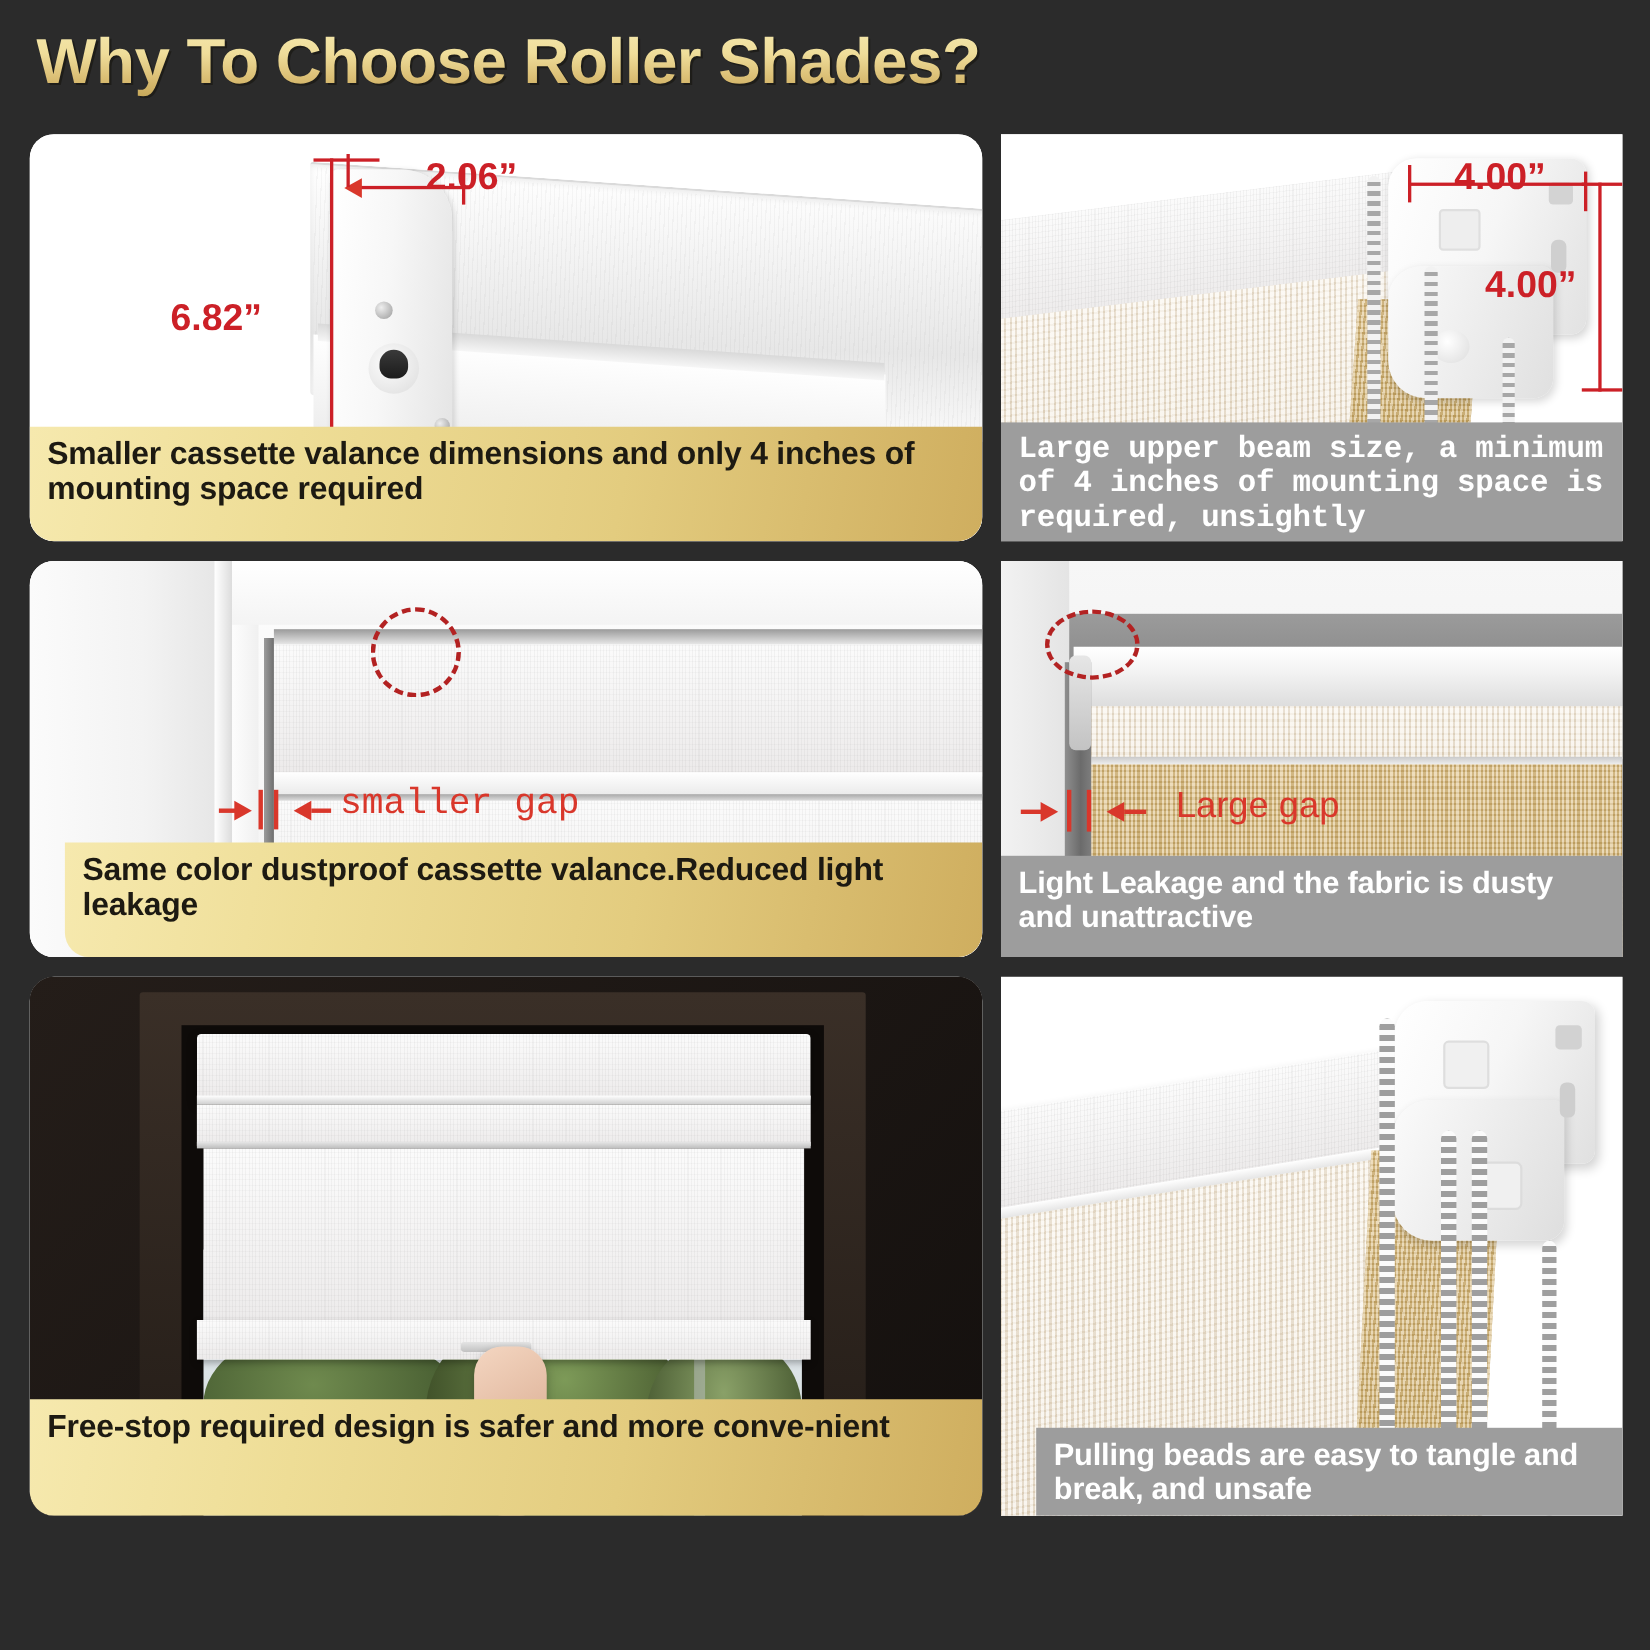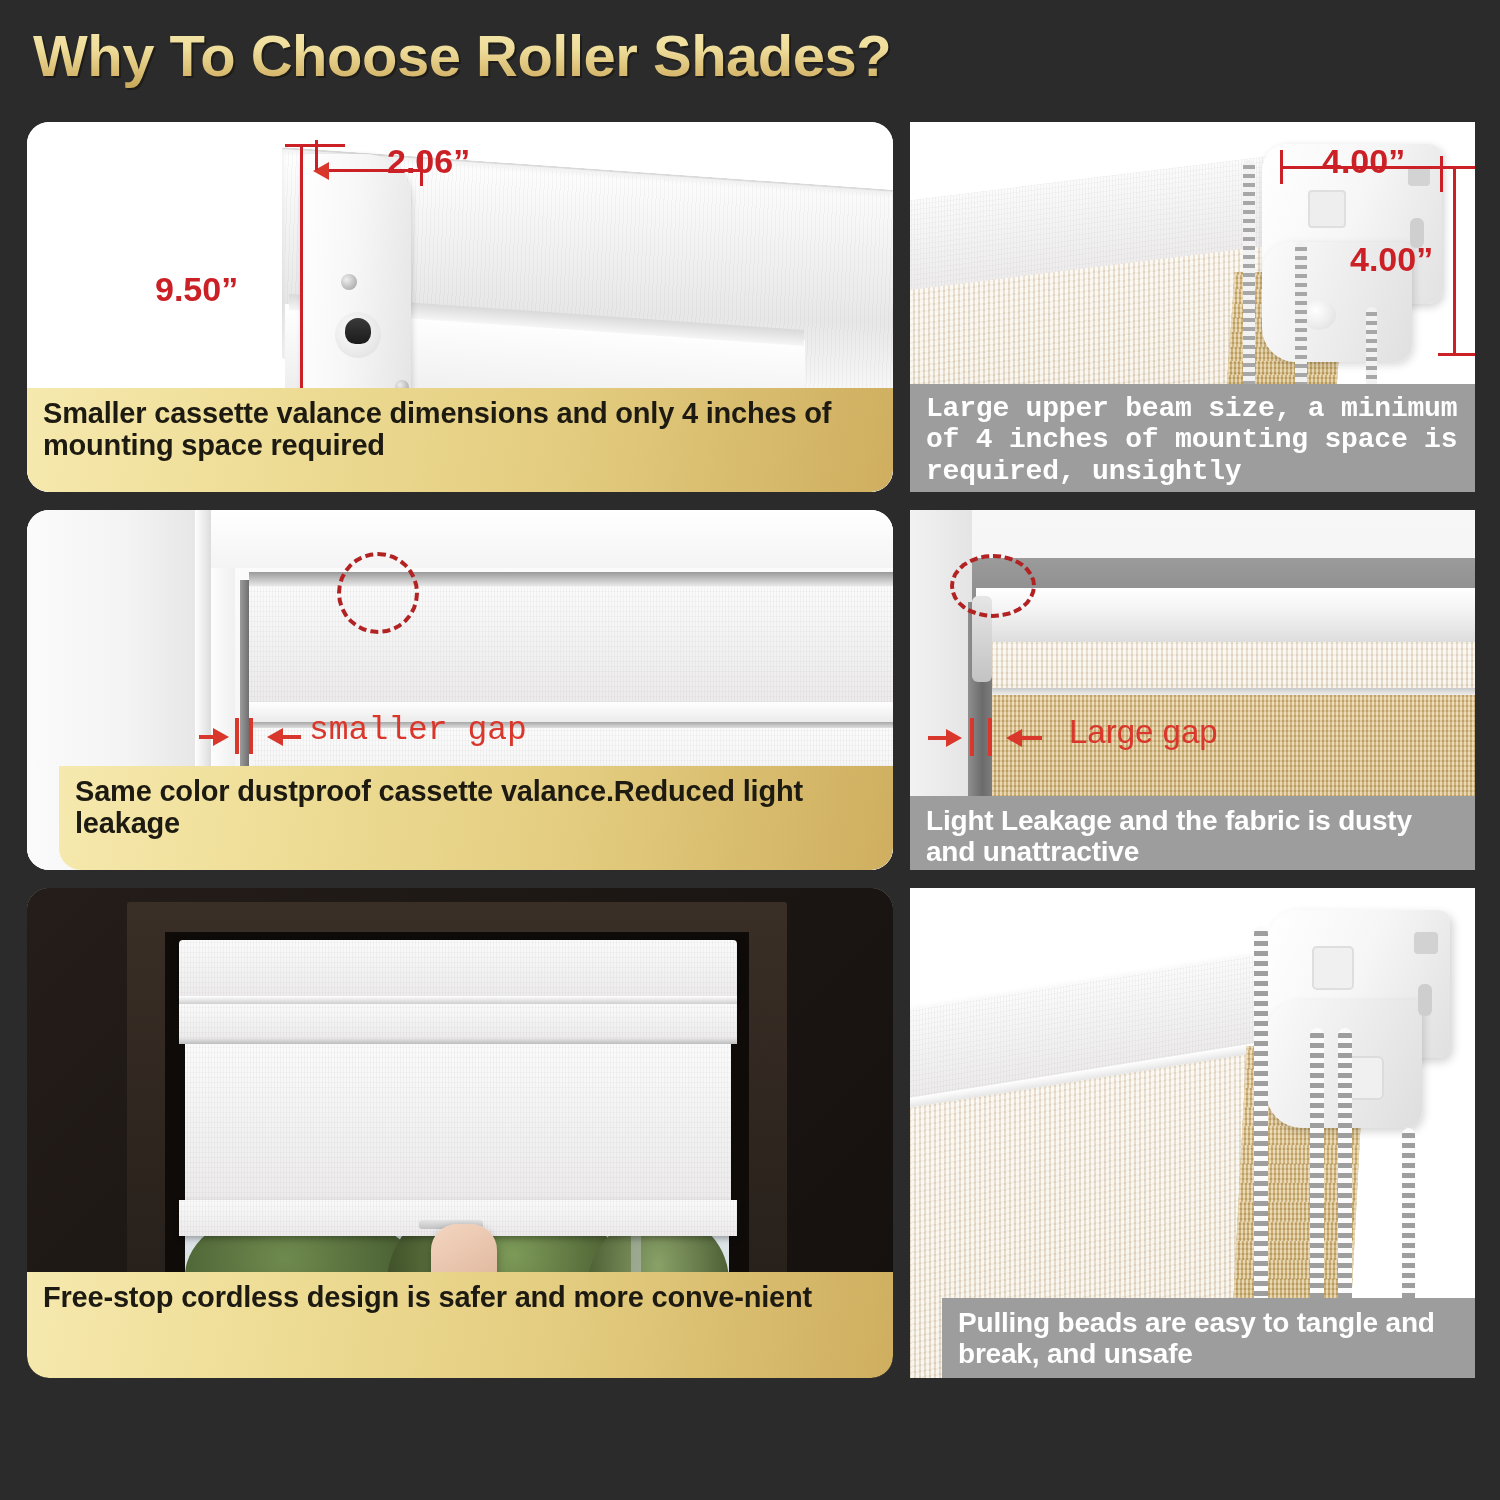--- a/index.html
+++ b/index.html
@@ -149,21 +149,21 @@
 
     <div class="dim-line-h" style="left:290px;top:47px;width:105px;"></div>
     <div class="arrow-l" style="left:286px;top:40px;"></div>
     <div class="tick-v" style="left:393px;top:30px;height:34px;"></div>
     <div class="tick-v" style="left:288px;top:18px;height:30px;"></div>
     <div class="dim-label" style="left:360px;top:20px;font-size:34px;">2.06”</div>
 
     <div class="dim-line-v" style="left:273px;top:22px;height:308px;"></div>
     <div class="tick-h" style="left:258px;top:22px;width:60px;"></div>
     <div class="tick-h" style="left:258px;top:327px;width:60px;"></div>
-    <div class="dim-label" style="left:128px;top:148px;font-size:34px;">9.50”</div>
+    <div class="dim-label" style="left:128px;top:148px;font-size:34px;">6.82”</div>
   </div>
 
   <div class="caption good" style="height:104px;font-size:29px;">Smaller cassette valance dimensions and only 4 inches of mounting space required</div>
 </div>
 
 <div class="panel right" style="left:910px;top:122px;width:565px;height:370px;">
   <div class="art" style="background:#fff;">
 
     <div class="fabric-white" style="position:absolute;left:-10px;top:30px;width:400px;height:105px;
                 transform:skewY(-7deg);transform-origin:right top;border-radius:4px;"></div>
@@ -290,21 +290,21 @@
 
     <div class="arrow-r" style="left:36px;top:219px;"></div>
     <div class="arrow-stem-r" style="left:18px;top:226px;width:22px;"></div>
     <div class="gap-bar" style="left:60px;top:208px;height:38px;"></div>
     <div class="gap-bar" style="left:78px;top:208px;height:38px;"></div>
     <div class="arrow-l" style="left:96px;top:219px;"></div>
     <div class="arrow-stem-r" style="left:112px;top:226px;width:20px;"></div>
     <div class="gap-note" style="left:140px;top:203px;font-size:33px;padding-left:19px;">Large gap</div>
   </div>
 
-  <div class="caption bad" style="height:74px;font-size:28px;">Light Leakage and the fabric is dusty and unattractive</div>
+  <div class="caption bad" style="height:92px;font-size:28px;">Light Leakage and the fabric is dusty and unattractive</div>
 </div>
 
 <div class="panel left" style="left:27px;top:888px;width:866px;height:490px;">
   <div class="art" style="background:#1b1613;">
 
     <div style="position:absolute;inset:0;background:linear-gradient(135deg,#241d19,#14100e);"></div>
 
     <div style="position:absolute;left:100px;top:14px;width:660px;height:476px;
                 background:linear-gradient(180deg,#3a2f27,#231c17);
                 border-radius:3px;"></div>
@@ -340,21 +340,21 @@
                 box-shadow:0 3px 6px rgba(0,0,0,.3);"></div>
     <div style="position:absolute;left:392px;top:332px;width:64px;height:9px;border-radius:3px;
                 background:linear-gradient(180deg,#e4e4e4,#c2c2c2);"></div>
 
     <div style="position:absolute;left:404px;top:336px;width:66px;height:80px;border-radius:26px 26px 16px 16px;
                 background:linear-gradient(150deg,#f4d6c1,#dcb096);box-shadow:0 3px 8px rgba(0,0,0,.25);"></div>
     <div style="position:absolute;left:416px;top:394px;width:44px;height:96px;
                 background:linear-gradient(170deg,#f0cfb8,#d9ab90);border-radius:14px;"></div>
   </div>
 
-  <div class="caption good" style="height:106px;font-size:29px;">Free-stop cordless design is safer and more conve-nient</div>
+  <div class="caption good" style="height:106px;font-size:29px;">Free-stop required design is safer and more conve-nient</div>
 </div>
 
 <div class="panel right" style="left:910px;top:888px;width:565px;height:490px;">
   <div class="art" style="background:#ffffff;">
 
     <div class="fabric-white" style="position:absolute;left:-14px;top:62px;width:392px;height:96px;
                 transform:skewY(-9deg);transform-origin:right top;border-radius:5px;
                 box-shadow:0 3px 8px rgba(0,0,0,.12);"></div>
     <div style="position:absolute;left:-14px;top:150px;width:392px;height:12px;
                 transform:skewY(-9deg);transform-origin:right top;

